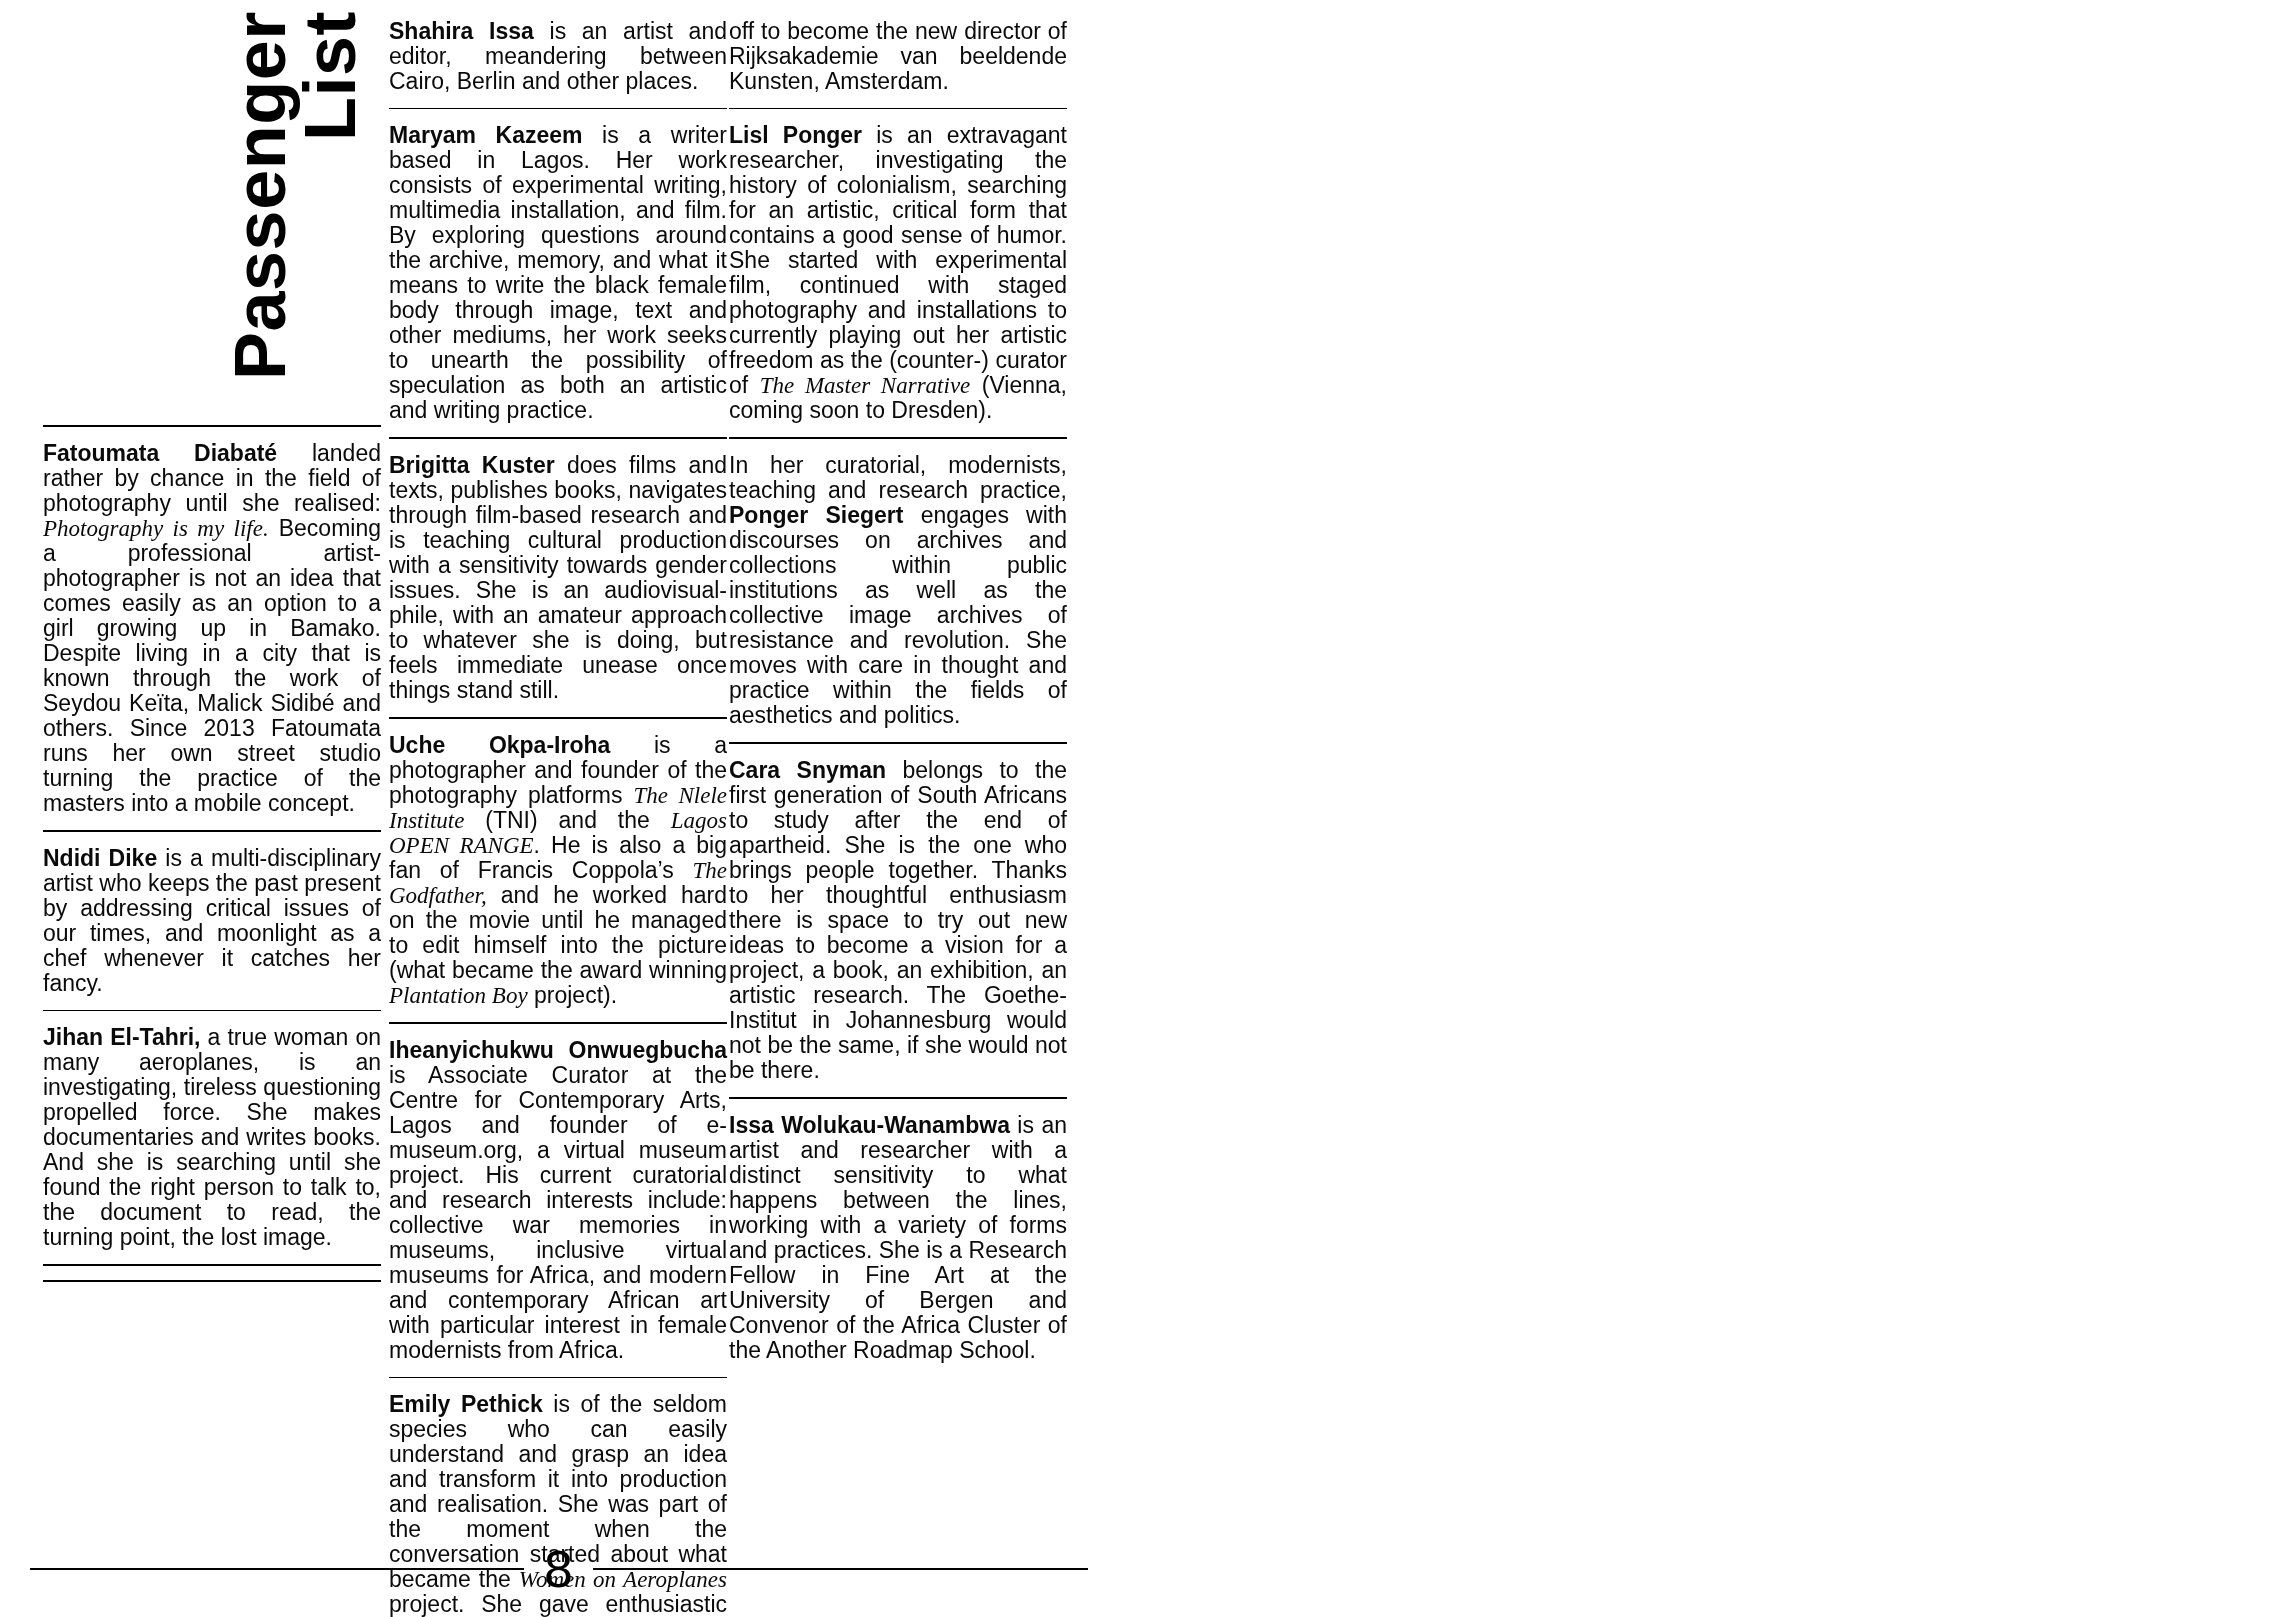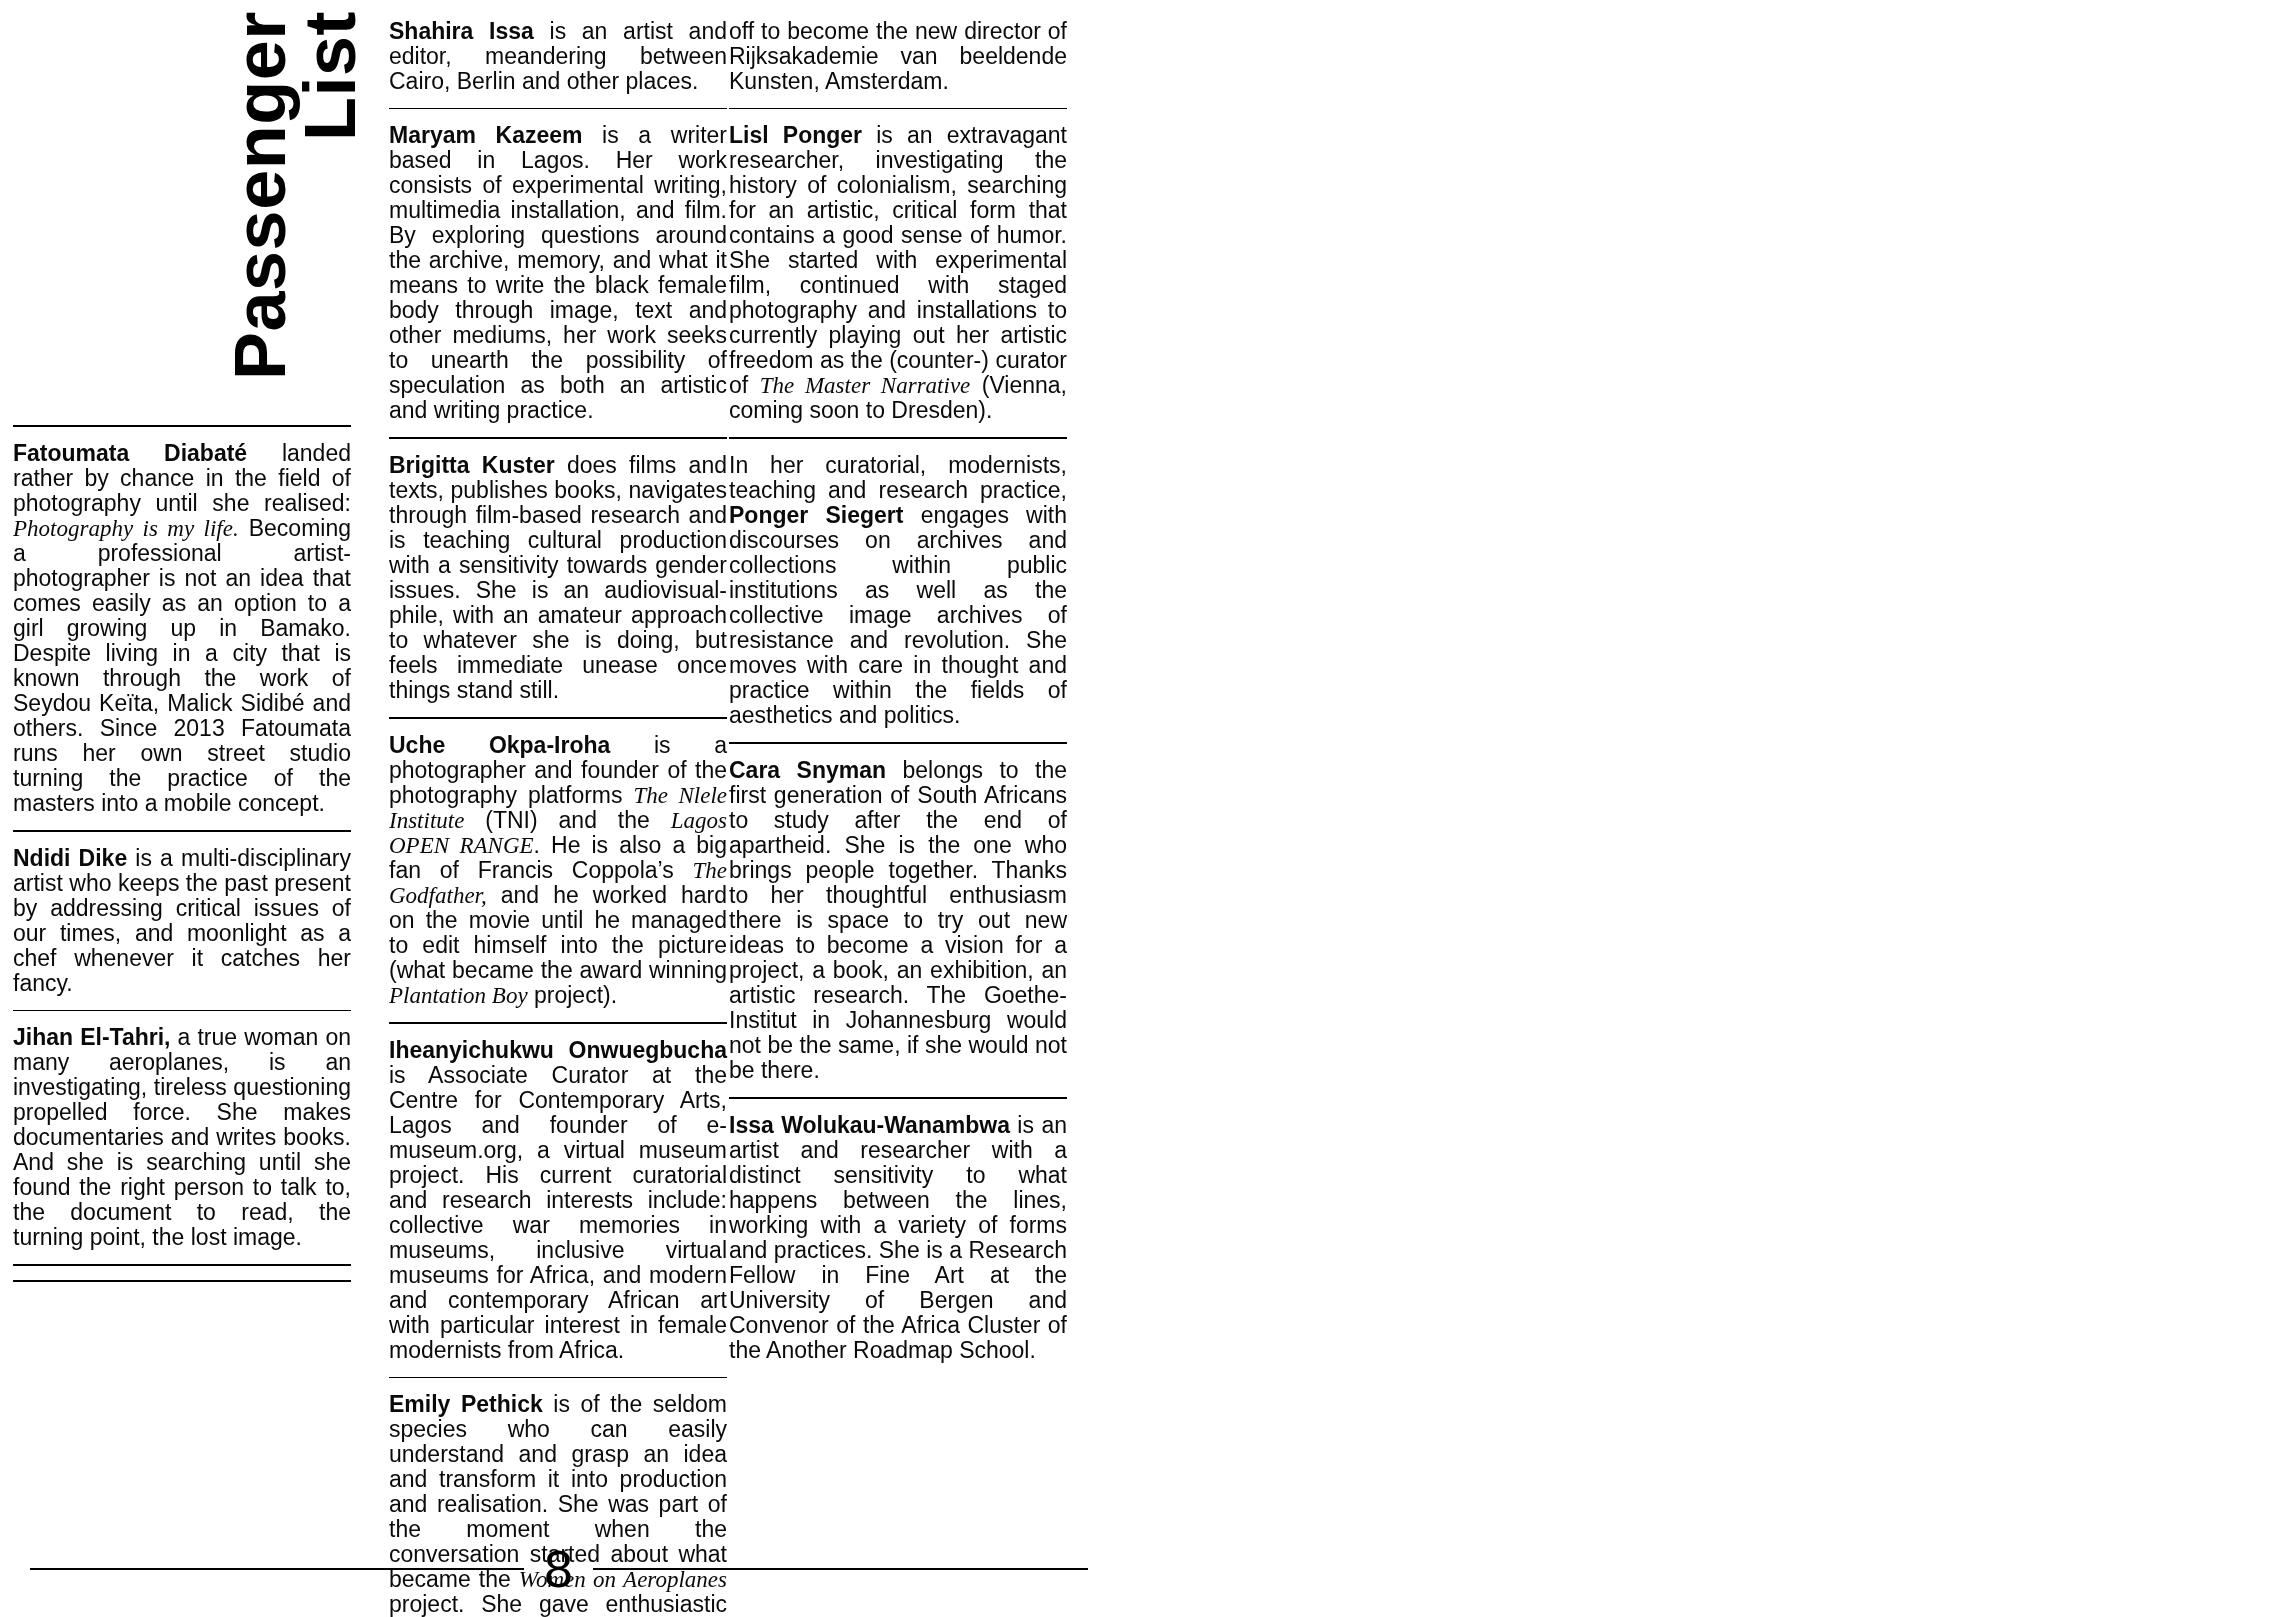--- a/index.html
+++ b/index.html
@@ -18,21 +18,21 @@
     writing-mode:vertical-rl;transform:rotate(180deg);
     text-align:right;font-weight:700;white-space:pre-line;
     letter-spacing:0.5px;color:#000;
   }
   .vtitle-left{left:225px;top:11px;width:144px;height:404px;font-size:72px;line-height:70px;}
   .col{
     position:absolute;text-align:justify;
     hyphens:auto;-webkit-hyphens:auto;
   }
   .col-1,.col-2,.col-3{width:338px;font-size:23px;line-height:25px;}
-  .col-1{left:13px;top:411px;}
+  .col-1{left:43px;top:411px;}
   .col-2{left:389px;top:18.5px;}
   .col-3{left:709px;top:18.5px;margin-left:20px;}
   .para{margin:0;}
   .rule{height:1.8px;background:#000;margin:14px 0;}
   .b{font-weight:700;}
   .i{font-style:italic;font-family:Liberation Serif, serif;}
   .footer{position:absolute;display:flex;align-items:center;height:52px;}
   .footer-left{left:29.5px;top:1543px;width:1058px;}
   .fline{flex:1;height:1.8px;background:#000;}
   .pnum{padding:0 20px;font-size:52px;line-height:1;font-weight:400;color:#000;}

